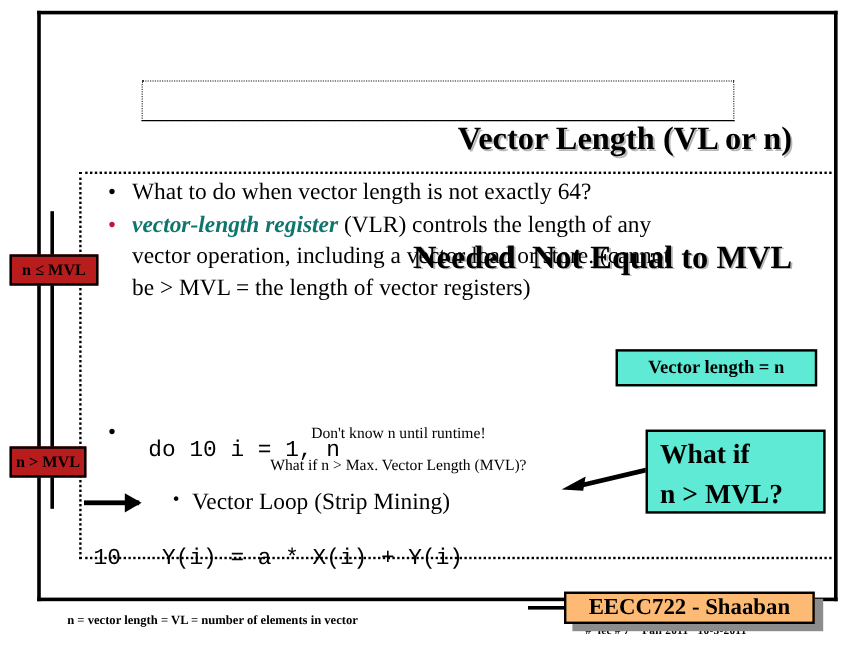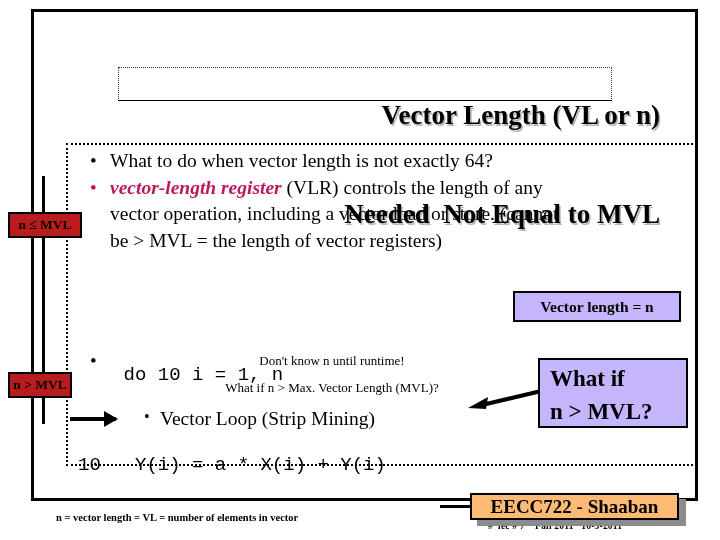--- a/index.html
+++ b/index.html
@@ -95,21 +95,21 @@
   .bullet-row::before {
     content: "\2022";
     position: absolute;
     left: 6px;
     top: 0;
     font-size: 19px;
   }
   .bullet-row.red-bullet::before { color: #c0143c; }
   .cont-line { padding-left: 26px; }
   .em-red {
-    color: #be185d;
+    color: #0f766e;
     font-style: italic;
     font-weight: bold;
   }
 
   
   .code-block {
     position: absolute;
     left: 78px;
     top: 300px;
     font-family: "Liberation Mono", "DejaVu Sans Mono", monospace;
@@ -154,21 +154,21 @@
     text-align: center;
     white-space: nowrap;
     z-index: 5;
   }
   #box-n-le-mvl { left: 8px;  top: 212px; width: 74px; height: 26px; line-height: 22px; }
   #box-n-gt-mvl { left: 8px;  top: 372px; width: 64px; height: 26px; line-height: 22px; }
 
   .callout-box {
     position: absolute;
     border: 2px solid #000;
-    background: #c4b5fd;
+    background: #5eead4;
     box-sizing: border-box;
     z-index: 5;
   }
   #box-veclen {
     left: 513px; top: 291px; width: 168px; height: 31px;
     font-size: 15.5px; font-weight: bold; line-height: 27px; text-align: center;
     white-space: nowrap;
   }
   #box-whatif {
     left: 538px; top: 358px; width: 150px; height: 70px;

